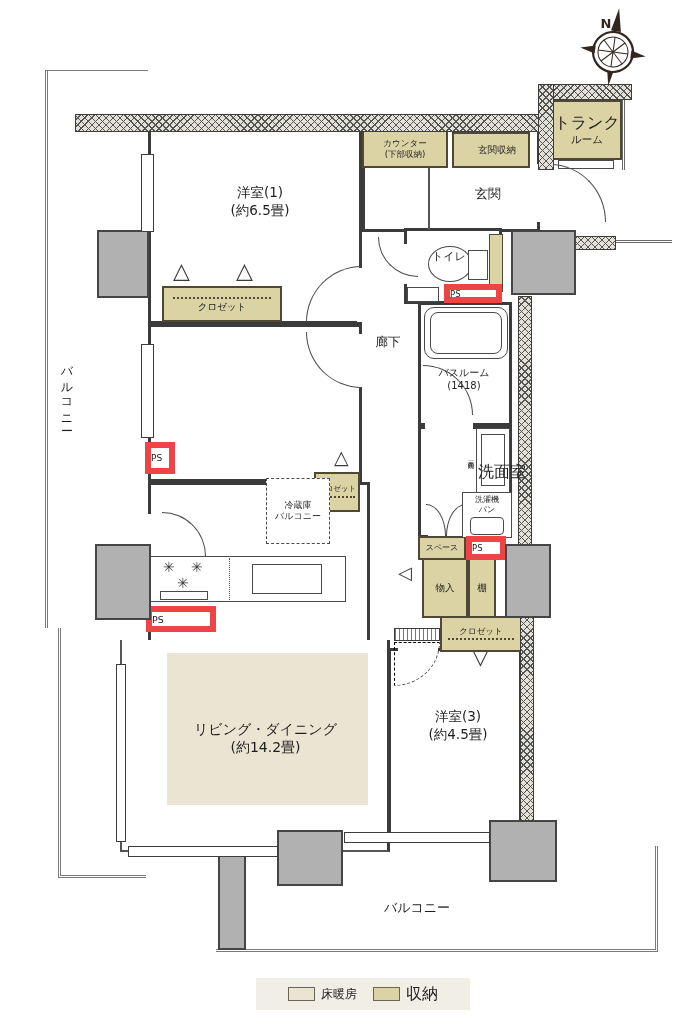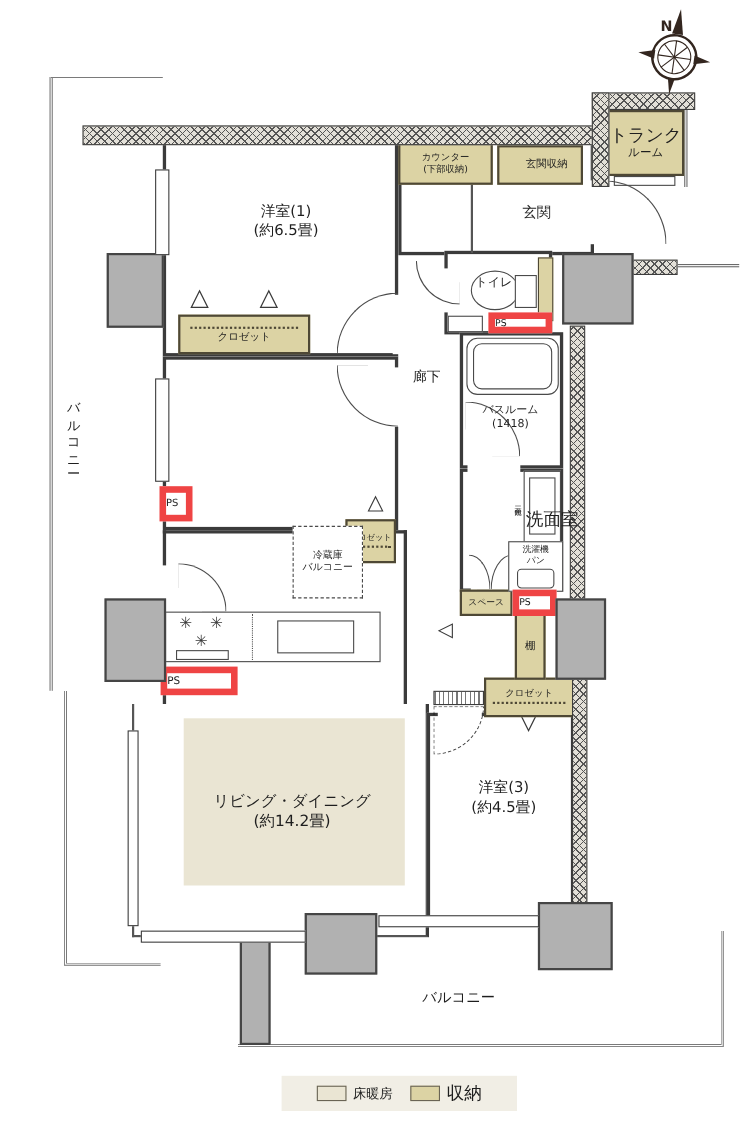--- a/index.html
+++ b/index.html
@@ -104,20 +104,23 @@
   <div class="beige" style="left:314px;top:472px;width:46px;height:40px;">
     <span class="inlbl" style="font-size:7.5px;">クロゼット</span>
     <div class="pipe"></div>
   </div>
   <span class="tri" style="left:334px;top:448px;font-size:19px;">△</span>
   <div class="beige" style="left:440px;top:616px;width:82px;height:36px;">
     <span class="inlbl" style="font-size:8.5px;">クロゼット</span>
     <div class="pipe"></div>
   </div>
   <span class="tri" style="left:472px;top:646px;font-size:22px;">▽</span>
+  <div class="beige" style="left:422px;top:558px;width:46px;height:60px;">
+    <span class="inlbl" style="font-size:9.5px;">物入</span>
+  </div>
   <div class="beige" style="left:468px;top:558px;width:28px;height:60px;">
     <span class="inlbl" style="font-size:9.5px;">棚</span>
   </div>
   <span class="tri" style="left:398px;top:564px;font-size:18px;">◁</span>
   <div class="beige" style="left:418px;top:536px;width:48px;height:24px;">
     <span class="inlbl" style="font-size:8px;">スペース</span>
   </div>
   <div class="beige" style="left:489px;top:234px;width:14px;height:58px;border-width:1.4px;"></div>
 
   <div class="abs" style="left:266px;top:478px;width:64px;height:66px;border:1.6px dashed #4a4a4a;background:#fff;box-sizing:border-box;z-index:4;display:flex;flex-direction:column;align-items:center;justify-content:center;">

